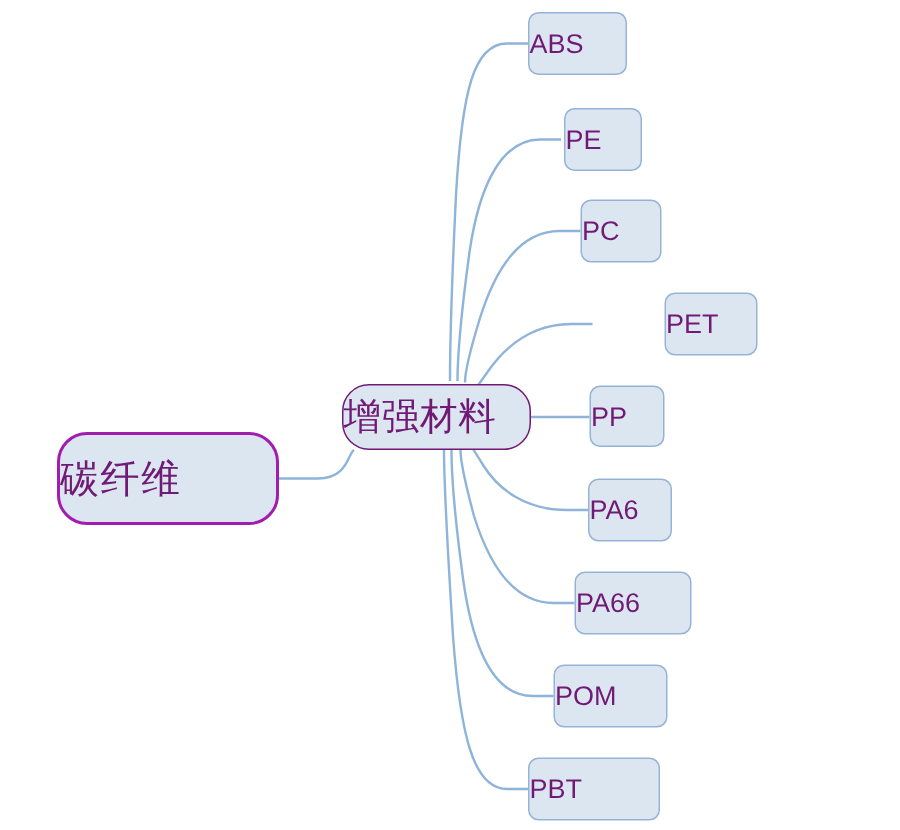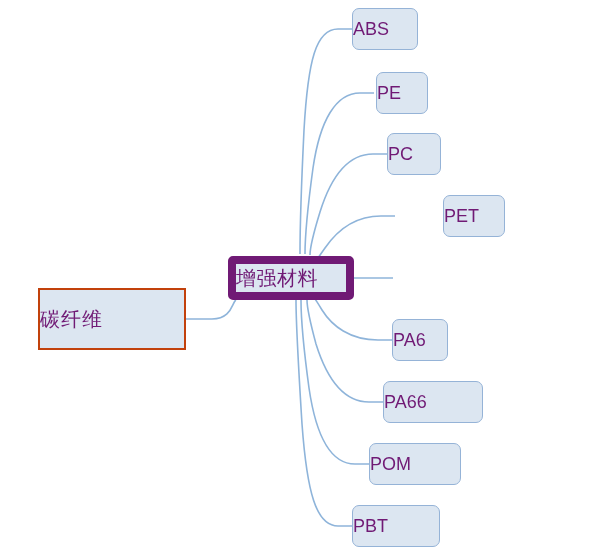--- a/index.html
+++ b/index.html
@@ -38,29 +38,29 @@
     border-radius: 7px;
     color: #701a75;
     white-space: nowrap;
     line-height: 1;
   }
   .node-leaf {
     font-size: 18px;
     border-radius: 7px;
   }
   .node-hub {
-    border: 8px solid #701a75;
-    border-radius: 5px;
-    font-size: 20px;
+    border: 1px solid #701a75;
+    border-radius: 18px;
+    font-size: 25px;
     letter-spacing: 0.5px;
   }
   .node-root {
-    border: 2px solid #c2410c;
-    border-radius: 0;
-    font-size: 20px;
+    border: 2px solid #a21caf;
+    border-radius: 20px;
+    font-size: 26px;
     letter-spacing: 1px;
   }
 </style>
 </head>
 <body>
 
 <div id="canvas">
 
   <svg id="edge-layer" viewBox="0 0 600 553" xmlns="http://www.w3.org/2000/svg">
     <g fill="none" stroke="#8eb4da" stroke-width="1.6">
@@ -98,30 +98,33 @@
   </div>
 
   <div class="node node-leaf" style="left:387px; top:133px; width:54px; height:42px;">
     <span>PC</span>
   </div>
 
   <div class="node node-leaf" style="left:395px; top:195px; width:62px; height:42px;margin-left:48px;">
     <span>PET</span>
   </div>
 
+  <div class="node node-leaf" style="left:393px; top:257px; width:50px; height:41px;">
+    <span>PP</span>
+  </div>
 
   <div class="node node-leaf" style="left:392px; top:319px; width:56px; height:42px;">
     <span>PA6</span>
   </div>
 
-  <div class="node node-leaf" style="left:383px; top:381px; width:100px; height:42px;">
+  <div class="node node-leaf" style="left:383px; top:381px; width:78px; height:42px;">
     <span>PA66</span>
   </div>
 
-  <div class="node node-leaf" style="left:369px; top:443px; width:92px; height:42px;">
+  <div class="node node-leaf" style="left:369px; top:443px; width:76px; height:42px;">
     <span>POM</span>
   </div>
 
   <div class="node node-leaf" style="left:352px; top:505px; width:88px; height:42px;">
     <span>PBT</span>
   </div>
 
 </div>
 
 </body></html>

